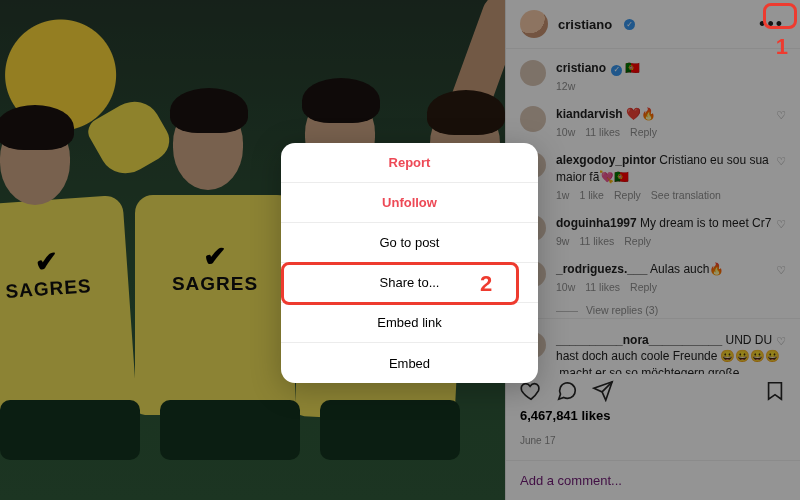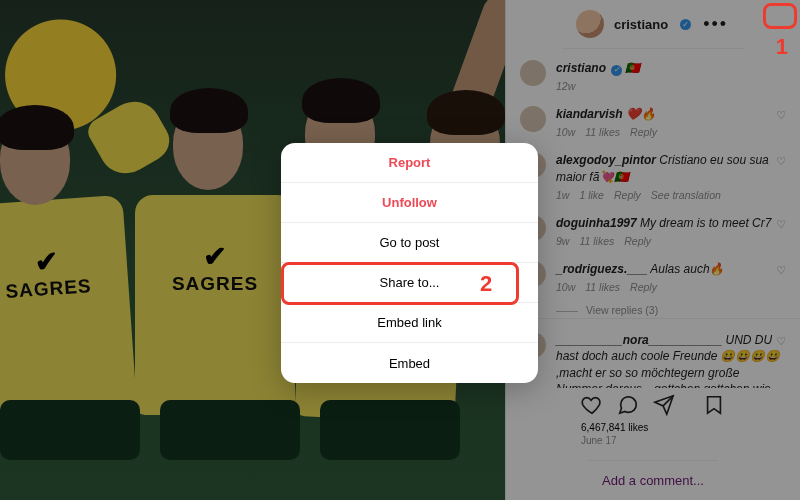--- a/index.html
+++ b/index.html
@@ -23,43 +23,43 @@
   .h2{left:173px;top:105px;} .hr2{left:170px;top:88px;}
   .h3{left:305px;top:95px;}  .hr3{left:302px;top:78px;}
   .h4{left:430px;top:105px;} .hr4{left:427px;top:90px; background:#2a1a10;}
   .arm{position:absolute; width:40px;height:170px;background:#c59a78;border-radius:20px;}
   .a1{left:460px; top:-10px; transform:rotate(20deg);}
   .glove{position:absolute; left:95px; top:105px; width:70px;height:65px;background:#f4e14c;border-radius:20% 40% 30% 40%; transform:rotate(-30deg);}
   .shorts{position:absolute; width:140px; height:60px; background:#13351f; bottom:40px; border-radius:10px;}
   .s1{left:0px;} .s2{left:160px;} .s3{left:320px;}
 
   
-  .panel { flex:1; height:500px; border-left:1px solid #e5e5e5; display:flex; flex-direction:column; position:relative;align-items:center;}
+  .panel { flex:1; height:500px; border-left:1px solid #e5e5e5; display:flex; flex-direction:column; position:relative;}
   .hdr   { display:flex; align-items:center; padding:10px 14px; border-bottom:1px solid #efefef; gap:10px;}
   .avtr  { width:28px; height:28px; border-radius:50%; background: radial-gradient(circle at 35% 30%, #f3c9a8 0 55%, #c79271 56% 100%);}
   .uname { font-weight:600; font-size:13px; color:#222;}
   .verif { width:11px;height:11px;border-radius:50%;background:#3797f0;display:inline-flex;align-items:center;justify-content:center;color:#fff;font-size:8px;margin-left:2px;}
   .dots  { margin-left:auto; font-size:18px; letter-spacing:2px; color:#222; cursor:pointer; padding:2px 2px;}
   .comments { flex:1; overflow:hidden; padding:4px 14px 0 14px;}
   .c    { display:flex; gap:10px; padding:7px 0; position:relative;}
   .cav  { width:26px;height:26px;border-radius:50%; background:#d8c4b4; flex-shrink:0;}
-  .cbody{ flex:1; min-width:0;font-style:italic;}
+  .cbody{ flex:1; min-width:0;}
   .cline{ font-size:12px; line-height:1.35; color:#222;}
   .cu   { font-weight:600;}
   .cmeta{ font-size:10.5px; color:#8e8e8e; margin-top:4px; display:flex; gap:10px;}
   .heart{ position:absolute; right:0; top:10px; font-size:11px; color:#8e8e8e; cursor:pointer;}
   .replies{ font-size:10.5px; color:#8e8e8e; margin:4px 0 2px 36px;}
   .rdash { display:inline-block; width:22px; border-top:1px solid #bdbdbd; vertical-align:middle; margin-right:8px;}
   .sep  { height:1px; background:#efefef; margin:2px -14px 6px -14px;}
 
   .actions{ padding:6px 14px 0 14px;}
   .arow { display:flex; align-items:center; gap:14px; font-size:22px;}
   .spacer{flex:1;}
-  .likes{ font-weight:400; font-size:10px; }
-  .date { font-size:10px; color:#8e8e8e; margin-top:2px; margin-bottom:14px;}
+  .likes{ font-weight:700; font-size:13px; }
+  .date { font-size:10px; color:#8e8e8e; margin-top:12px; margin-bottom:14px;}
   .addc { border-top:1px solid #efefef; padding:12px 14px; font-size:13px; color:#701a75;}
 
   
   .dim{ position:absolute; inset:0; background:rgba(0,0,0,.42);}
   .modal{ position:absolute; left:281px; top:143px; width:257px; background:#fff; border-radius:14px; overflow:hidden; box-shadow:0 6px 30px rgba(0,0,0,.25);}
   .mitem{ height:40px; display:flex; align-items:center; justify-content:center; font-size:13px; border-bottom:1px solid #ececec; cursor:pointer;}
   .mitem:last-child{border-bottom:none;}
   .danger{ color:#ed4956; font-weight:700;}
 
   

